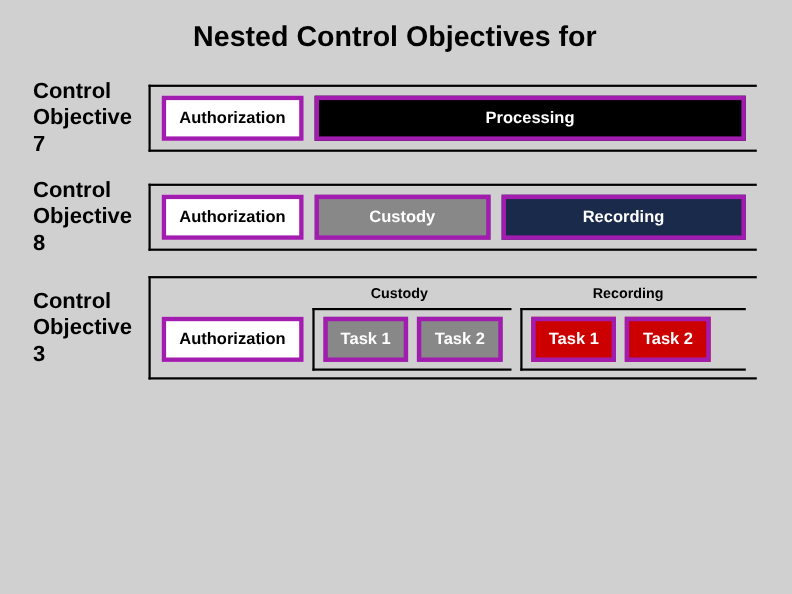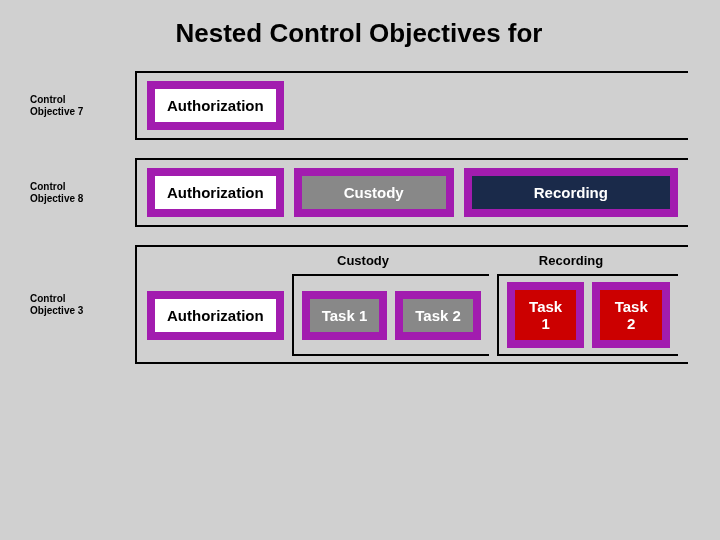--- a/index.html
+++ b/index.html
@@ -29,34 +29,34 @@
     }
     .diagram {
       width: 100%;
       display: flex;
       flex-direction: column;
       gap: 0px;
     }
     .control-obj-label {
       width: 105px;
       min-width: 105px;
-      font-size: 10px;
+      font-size: 20px;
       font-weight: bold;
       color: #000;
       line-height: 1.2;
       padding-right: 4px;
     }
     .box {
       display: flex;
       align-items: center;
       justify-content: center;
       font-size: 15px;
       font-weight: bold;
       padding: 8px 12px;
-      border: 8px solid #a21caf;
+      border: 4px solid #a21caf;
       min-width: 120px;
       text-align: center;
     }
     .box-white { background: #fff; color: #000; }
     .box-black { background: #000; color: #fff; flex: 1; }
     .box-gray  { background: #888; color: #fff; }
     .box-darkblue { background: #1a2a4a; color: #fff; }
     .box-red { background: #cc0000; color: #fff; }
 
     
@@ -119,20 +119,23 @@
 
     <div class="row-wrapper">
       <div class="control-obj-label">
         <span>Control</span><br>
         <span>Objective 7</span>
       </div>
       <div class="row1-bracket">
         <div class="box box-white" style="min-width:118px;">
           <span>Authorization</span>
         </div>
+        <div class="box box-black">
+          <span>Processing</span>
+        </div>
       </div>
     </div>
 
     <div class="row-wrapper">
       <div class="control-obj-label">
         <span>Control</span><br>
         <span>Objective 8</span>
       </div>
       <div class="row2-bracket">
         <div class="box box-white" style="min-width:118px;">

